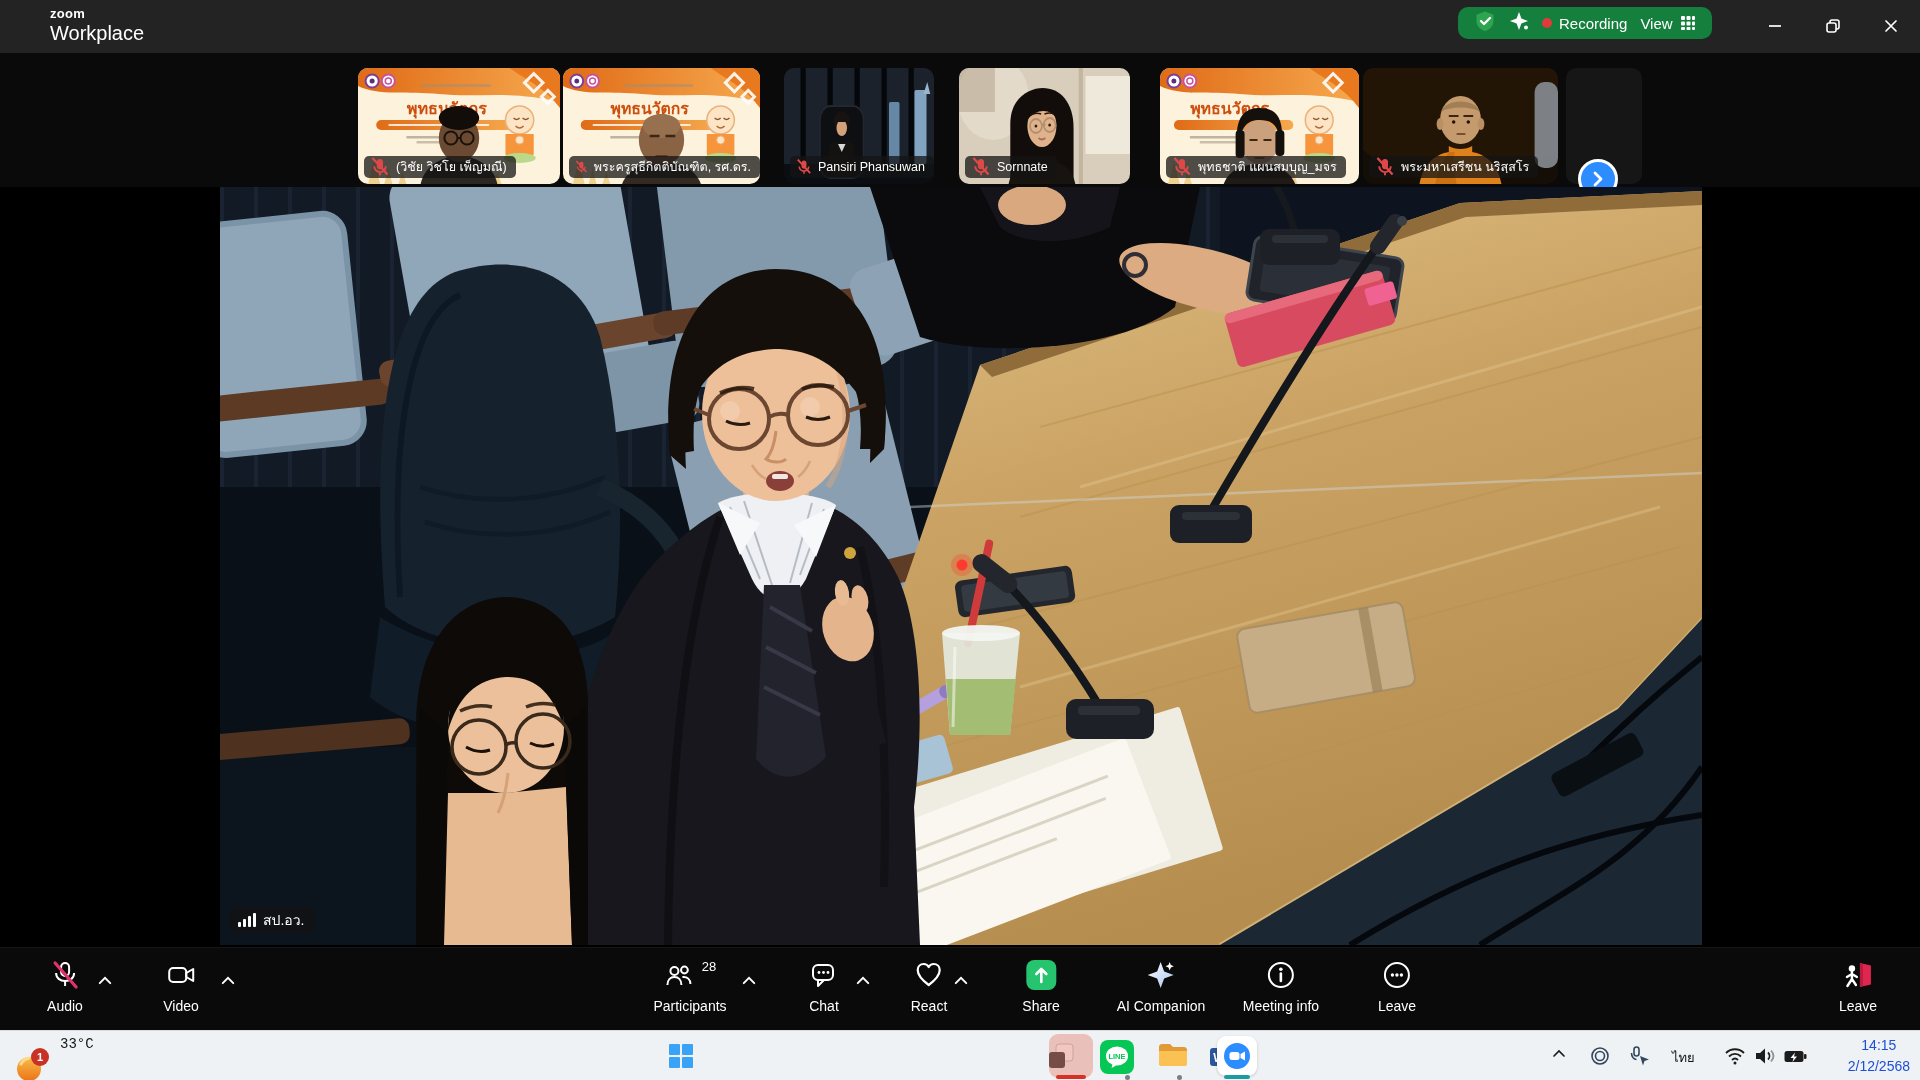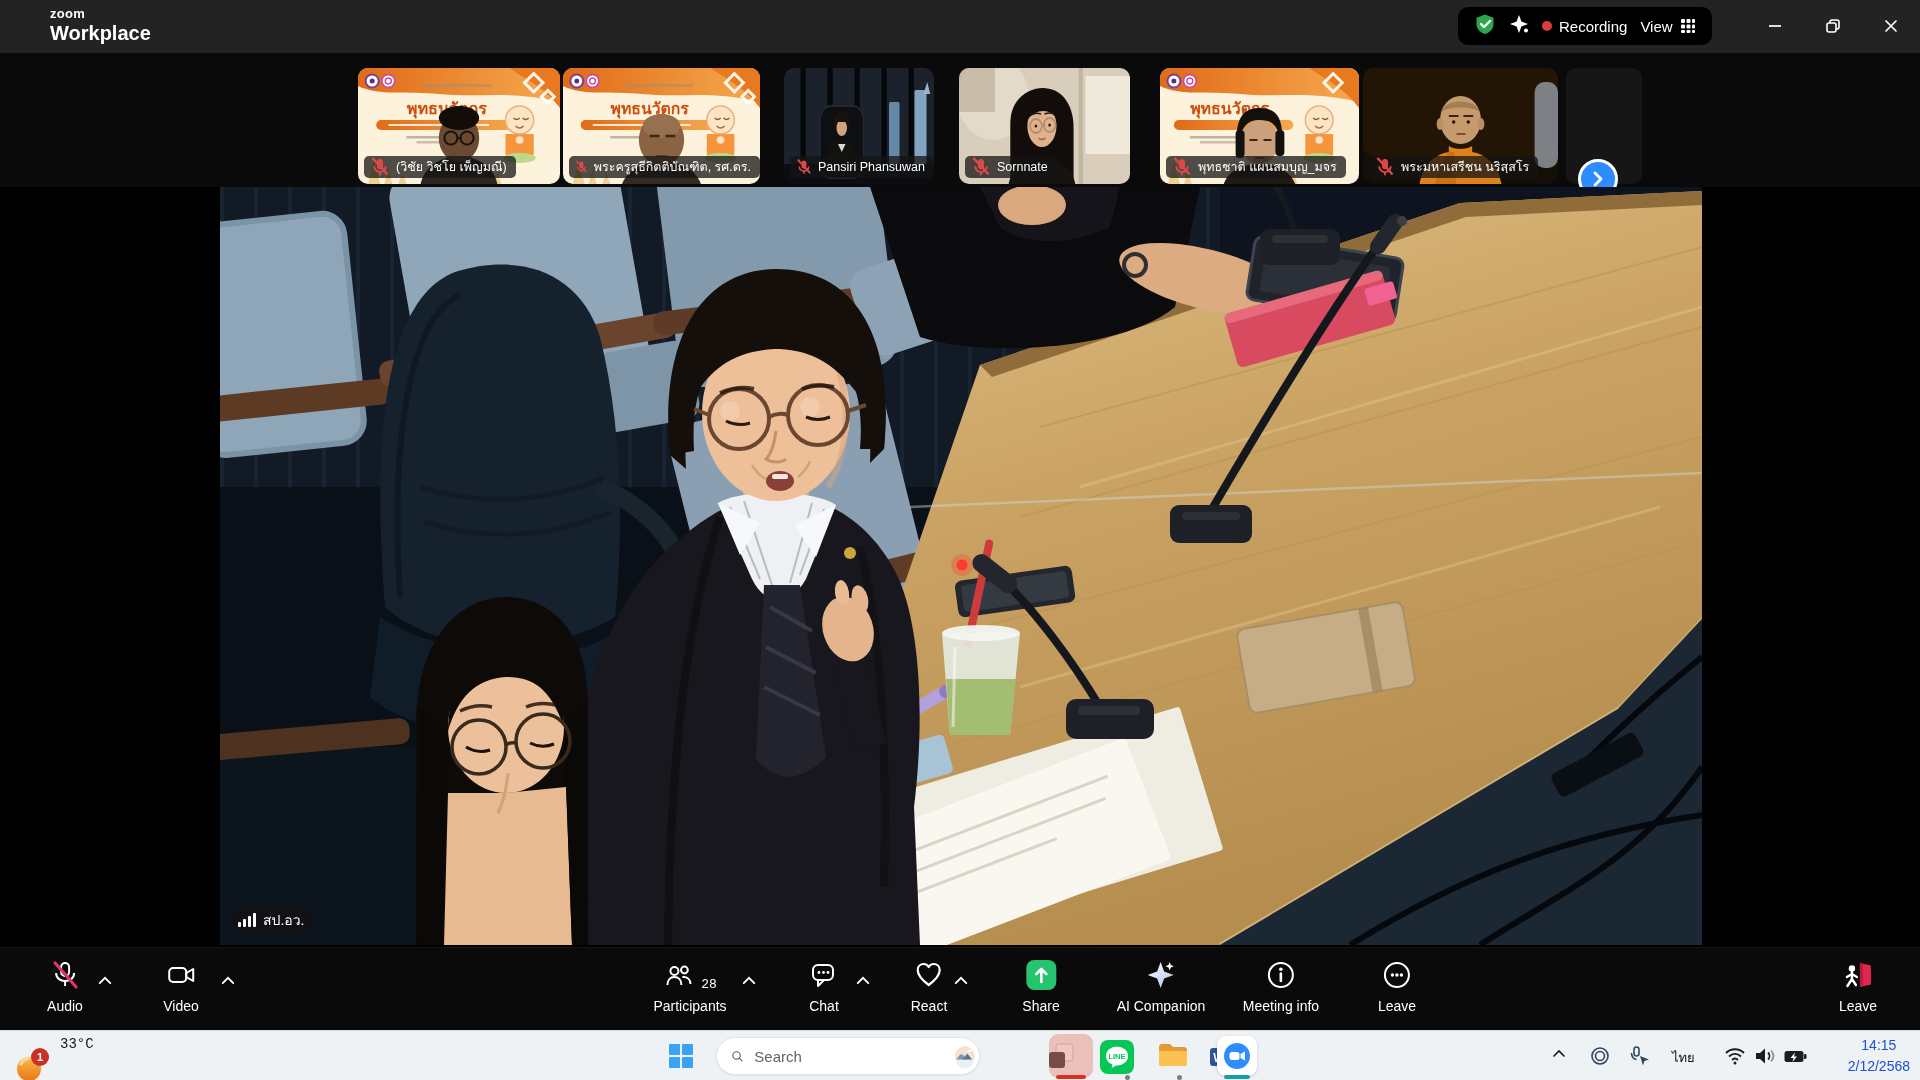--- a/index.html
+++ b/index.html
@@ -3,22 +3,22 @@
 <meta charset="utf-8">
 <style>
   html,body{margin:0;padding:0;background:#000;}
   body{font-family:"Liberation Sans","DejaVu Sans",sans-serif;}
   .screen{position:relative;width:1920px;height:1080px;overflow:hidden;background:#000;}
 
   
   .titlebar{position:absolute;left:0;top:0;width:1920px;height:53px;background:#232323;}
   .zlogo{position:absolute;left:50px;top:7px;color:#fff;line-height:1;}
   .zlogo .l1{font-size:13px;font-weight:bold;letter-spacing:.3px;}
-  .zlogo .l2{font-size:20px;font-weight:700;margin-top:3px;}
-  .ctrlpill{position:absolute;left:1458px;top:7px;height:38px;background:#000000;border-radius:10px;
+  .zlogo .l2{font-size:20px;font-weight:400;margin-top:3px;}
+  .ctrlpill{position:absolute;left:1458px;top:7px;height:32px;background:#15803d;border-radius:10px;
             display:flex;align-items:center;gap:13px;padding:0 16px;color:#fff;}
   .ctrlpill .grp{display:flex;align-items:center;gap:7px;font-size:15px;}
   .recdot{width:10px;height:10px;border-radius:50%;background:#e03b3b;}
   .winbtn{position:absolute;top:10px;width:34px;height:32px;display:flex;align-items:center;justify-content:center;}
 
   
   .filmstrip{position:absolute;left:0;top:53px;width:1920px;height:134px;background:#0a0a0a;}
   .thumb{position:absolute;top:15px;height:116px;border-radius:10px;overflow:hidden;background:#000;}
   .thumb svg{display:block;width:100%;height:100%;}
   .thumb-label{position:absolute;left:6px;bottom:6px;height:22px;display:flex;align-items:center;gap:5px;
@@ -36,21 +36,21 @@
              padding:0 11px 0 8px;background:rgba(18,18,18,.72);border-radius:6px;color:#fff;font-size:14px;}
   .bars{display:flex;align-items:flex-end;gap:2px;height:14px;}
   .bars i{display:block;width:3px;background:#fff;border-radius:1px;}
 
   
   .toolbar{position:absolute;left:0;top:947px;width:1920px;height:83px;background:#0a0a0a;border-top:1px solid #161616;}
   .tool{position:absolute;top:11px;transform:translateX(-50%);display:flex;flex-direction:column;align-items:center;
         gap:7px;color:#fff;}
   .tool .icrow{height:32px;display:flex;align-items:flex-start;gap:6px;}
   .tool .lbl{font-size:14px;white-space:nowrap;}
-  .pcount{font-size:13px;margin-top:18px;font-family:Liberation Mono, monospace;}
+  .pcount{font-size:13px;margin-top:0;}
   .caret{position:absolute;top:23px;}
 
   
   .taskbar{position:absolute;left:0;top:1030px;width:1920px;height:50px;background:#eff2f5;border-top:1px solid #d9dce1;color:#1b1b1b;}
   .weather{position:absolute;left:12px;top:5px;display:flex;gap:8px;align-items:center;}
   .weather .wt{font-size:14px;color:#141414;line-height:17px;font-family:Liberation Mono, monospace;}
   .weather .wc{font-size:12px;color:#636363;line-height:15px;margin-top:28px;}
   .startbtn{position:absolute;left:668px;top:12px;}
   .search{position:absolute;left:716px;top:6px;width:264px;height:38px;background:#fff;border:1px solid #e0e3e7;
           border-radius:19px;display:flex;align-items:center;padding:0 4px 0 14px;box-sizing:border-box;box-shadow:0 1px 2px rgba(0,0,0,.06);}
@@ -802,35 +802,20 @@
       <svg width="26" height="26" viewBox="0 0 26 26">
         <g fill="#3aa3f5">
             <rect x="1" y="1" width="11" height="11" rx="1"></rect>
             <rect x="14" y="1" width="11" height="11" rx="1"></rect>
             <rect x="1" y="14" width="11" height="11" rx="1"></rect>
             <rect x="14" y="14" width="11" height="11" rx="1"></rect>
           </g>
       </svg>
     </div>
 
-    <div class="search">
-      <svg width="20" height="20" viewBox="0 0 20 20">
-        <circle cx="9" cy="9" r="6" fill="none" stroke="#5f6368" stroke-width="1.8"></circle>
-        <path d="M13.5,13.5 L18,18" stroke="#5f6368" stroke-width="1.8" stroke-linecap="round"></path>
-      </svg>
-      <input type="text" placeholder="Search" style="">
-      <svg width="32" height="32" viewBox="0 0 32 32">
-        <circle cx="16" cy="16" r="15" fill="#f7e1cf" stroke="#e0d5c5"></circle>
-        <path d="M2,22 L11,10 L18,22 Z" fill="#7d94b5"></path>
-        <path d="M12,22 L20,12 L28,22 Z" fill="#5d7694"></path>
-        <path d="M11,10 l2.5,3.5 l-5,0 Z" fill="#fff"></path>
-        <ellipse cx="24" cy="8" rx="4" ry="2" fill="#fff" opacity=".85"></ellipse>
-        <path d="M2,22 h28 v4 a15,15 0 0 1 -28,0 Z" fill="#e8f0f4"></path>
-      </svg>
-    </div>
 
     <div class="appicon" style="left:999px">
       <svg width="32" height="32" viewBox="0 0 32 32">
         <rect x="11" y="4" width="17" height="17" rx="3" fill="#fff" stroke="#b9bdc4"></rect>
         <rect x="4" y="12" width="16" height="16" rx="3" fill="#1f1f1f"></rect>
       </svg>
     </div>
 
     <div class="linehl"></div>
     <div class="appicon" style="left:1054px">

